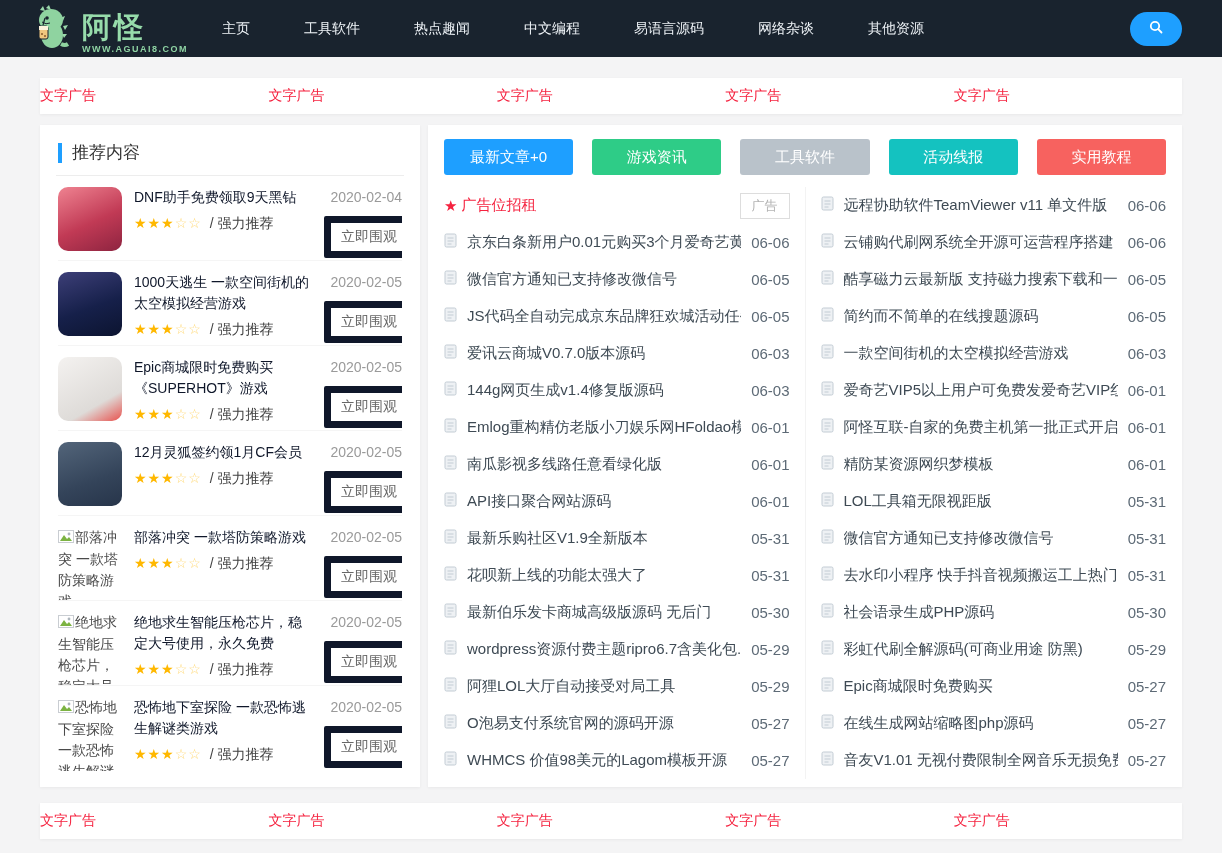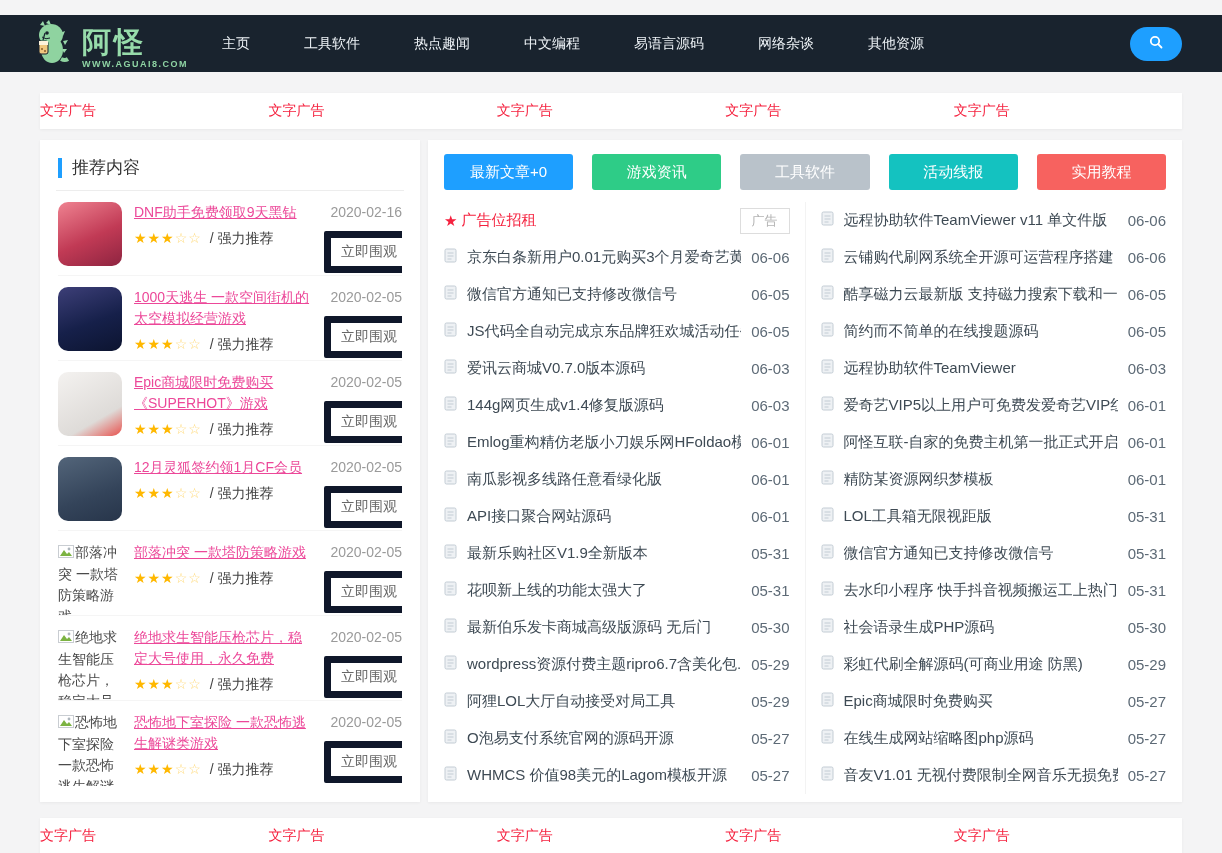--- a/index.html
+++ b/index.html
@@ -6,21 +6,20 @@
   html,body { width:1222px; height:853px; }
   body {
     background:#f4f4f5;
     font-family:"Liberation Sans","DejaVu Sans",sans-serif;
     overflow:hidden; position:relative;
   }
   
   .header {
     height:57px; background:#19232e; display:flex; align-items:center;
     padding:0 40px 0 30px;
-    margin-top:15px;
   }
   .logo { display:flex; align-items:flex-end; gap:6px; margin-right:34px; }
   .logo-txt { display:flex; flex-direction:column; line-height:1; }
   .logo-title { color:#97dcab; font-size:29px; font-weight:bold; letter-spacing:3px; }
   .logo-sub { color:#8fd4a4; font-size:9px; letter-spacing:1.5px; margin-top:3px; font-weight:bold; }
   .nav { display:flex; gap:54px; }
   .nav-item { color:#eef3f7; font-size:14px; cursor:pointer; white-space:nowrap; }
   .search-btn {
     margin-left:auto; width:52px; height:34px; border-radius:17px;
     background:#1e9fff; border:none; display:flex; align-items:center; justify-content:center;
@@ -50,22 +49,22 @@
   }
   .rec-item:last-child { border-bottom:none; }
   .rec-thumb { width:66px; flex:none; position:relative; }
   .thumb-img { display:block; width:64px; height:64px; border-radius:10px; }
   .thumb-alt {
     width:70px; font-size:14px; color:#4a4a4a; line-height:1.5;
     overflow:hidden; max-height:80px; word-break:break-all;
   }
   .broken-ico { vertical-align:-1px; margin-right:1px; }
   .rec-mid { flex:1; min-width:0; }
-  .rec-item-title { font-size:14px; color:#ec4899; line-height:1.5; cursor:pointer;
-    display:-webkit-box; -webkit-line-clamp:2; -webkit-box-orient:vertical; overflow:hidden;text-decoration:underline; }
+  .rec-item-title { font-size:14px; color:#0f172a; line-height:1.5; cursor:pointer;
+    display:-webkit-box; -webkit-line-clamp:2; -webkit-box-orient:vertical; overflow:hidden; }
   .rec-stars-row { margin-top:7px; font-size:14px; color:#424242; white-space:nowrap; }
   .star-filled { color:#ffb800; letter-spacing:1px; }
   .star-empty { color:#ffb800; opacity:.55; letter-spacing:1px; }
   .rec-rating { margin-left:4px; }
   .rec-right { width:78px; flex:none; text-align:right; }
   .rec-date { font-size:14px; color:#9a9a9a; margin-top:2px; }
   .watch-btn {
     margin-top:11px; background:#fff; border:7px solid #0f172a; border-radius:2px;
     color:#666; font-size:14px; padding:5px 10px; cursor:pointer; white-space:nowrap;
   }
@@ -164,21 +163,21 @@
 
         </div>
         <div class="rec-mid">
           <div class="rec-item-title">DNF助手免费领取9天黑钻</div>
           <div class="rec-stars-row">
             <span class="star-filled">★★★</span><span class="star-empty">☆☆</span>
             <span class="rec-rating">/ 强力推荐</span>
           </div>
         </div>
         <div class="rec-right">
-          <div class="rec-date">2020-02-16</div>
+          <div class="rec-date">2020-02-04</div>
           <button class="watch-btn">立即围观</button>
         </div>
       </div>
         <div class="rec-item">
         <div class="rec-thumb" data-kind="image">
           <span class="thumb-img" style="background:linear-gradient(160deg,#3d3f78,#16204a 55%,#0c1430)"></span>
 
         </div>
         <div class="rec-mid">
           <div class="rec-item-title">1000天逃生 一款空间街机的太空模拟经营游戏</div>
@@ -505,21 +504,21 @@
             <span class="list-row-title">简约而不简单的在线搜题源码</span>
             <span class="list-row-date">06-05</span>
           </div>
             <div class="list-row">
             <span><svg width="13" height="15" viewBox="0 0 13 15">
                   <rect x="1" y="1" width="11" height="13" rx="1.5" fill="#eef1f4" stroke="#c3ccd4"></rect>
                   <line x1="3.5" y1="5" x2="9.5" y2="5" stroke="#c3ccd4"></line>
                   <line x1="3.5" y1="8" x2="9.5" y2="8" stroke="#c3ccd4"></line>
                   <line x1="3.5" y1="11" x2="7.5" y2="11" stroke="#c3ccd4"></line>
                 </svg></span>
-            <span class="list-row-title">远程协助软件TeamViewer</span>
+            <span class="list-row-title">一款空间街机的太空模拟经营游戏</span>
             <span class="list-row-date">06-03</span>
           </div>
             <div class="list-row">
             <span><svg width="13" height="15" viewBox="0 0 13 15">
                   <rect x="1" y="1" width="11" height="13" rx="1.5" fill="#eef1f4" stroke="#c3ccd4"></rect>
                   <line x1="3.5" y1="5" x2="9.5" y2="5" stroke="#c3ccd4"></line>
                   <line x1="3.5" y1="8" x2="9.5" y2="8" stroke="#c3ccd4"></line>
                   <line x1="3.5" y1="11" x2="7.5" y2="11" stroke="#c3ccd4"></line>
                 </svg></span>
             <span class="list-row-title">爱奇艺VIP5以上用户可免费发爱奇艺VIP红包</span>

